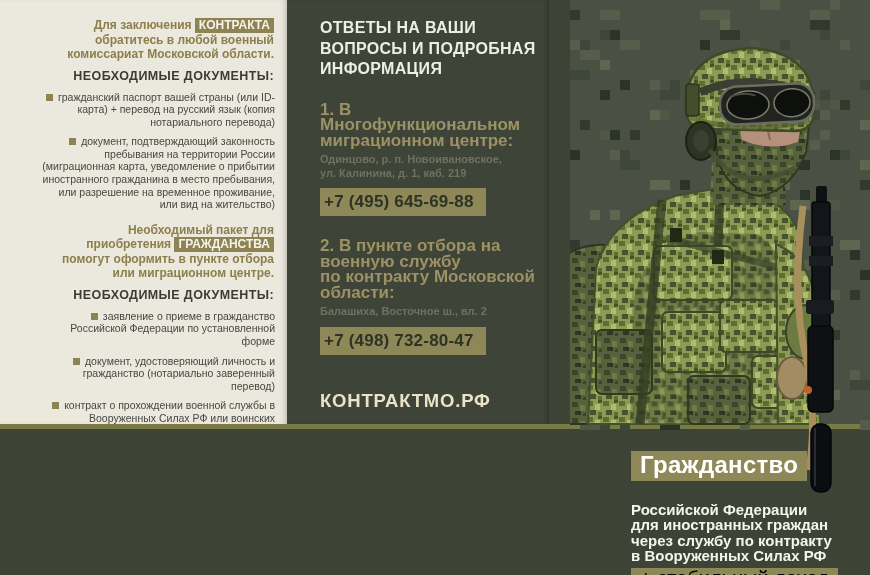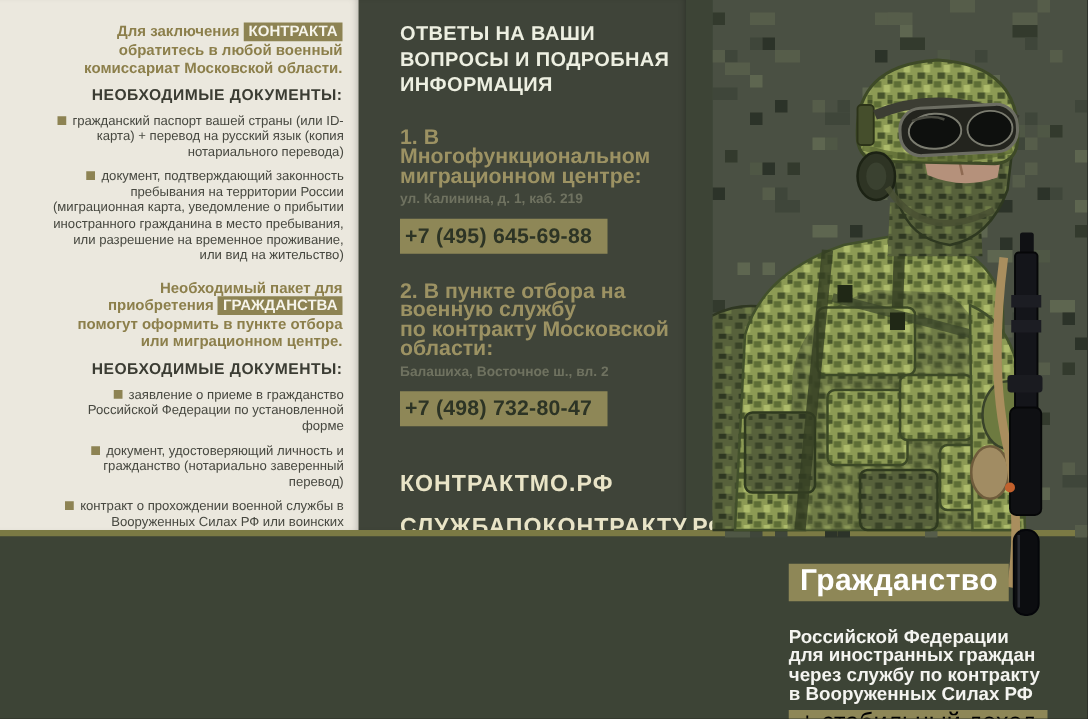--- a/index.html
+++ b/index.html
@@ -79,20 +79,21 @@
   </div>
 
   <div class="panel-mid">
     <div class="mid-h">ОТВЕТЫ НА ВАШИ ВОПРОСЫ И ПОДРОБНАЯ ИНФОРМАЦИЯ</div>
 
     <div class="sec-title">
       <div>1. В Многофункциональном</div>
       <div>миграционном центре:</div>
     </div>
     <div class="sec-addr">
+      <div>Одинцово, р. п. Новоивановское,</div>
       <div>ул. Калинина, д. 1, каб. 219</div>
     </div>
     <div class="phone-badge">+7 (495) 645-69-88</div>
 
     <div class="sec-title">
       <div>2. В пункте отбора на военную службу</div>
       <div>по контракту Московской области:</div>
     </div>
     <div class="sec-addr">
       <div>Балашиха, Восточное ш., вл. 2</div>

